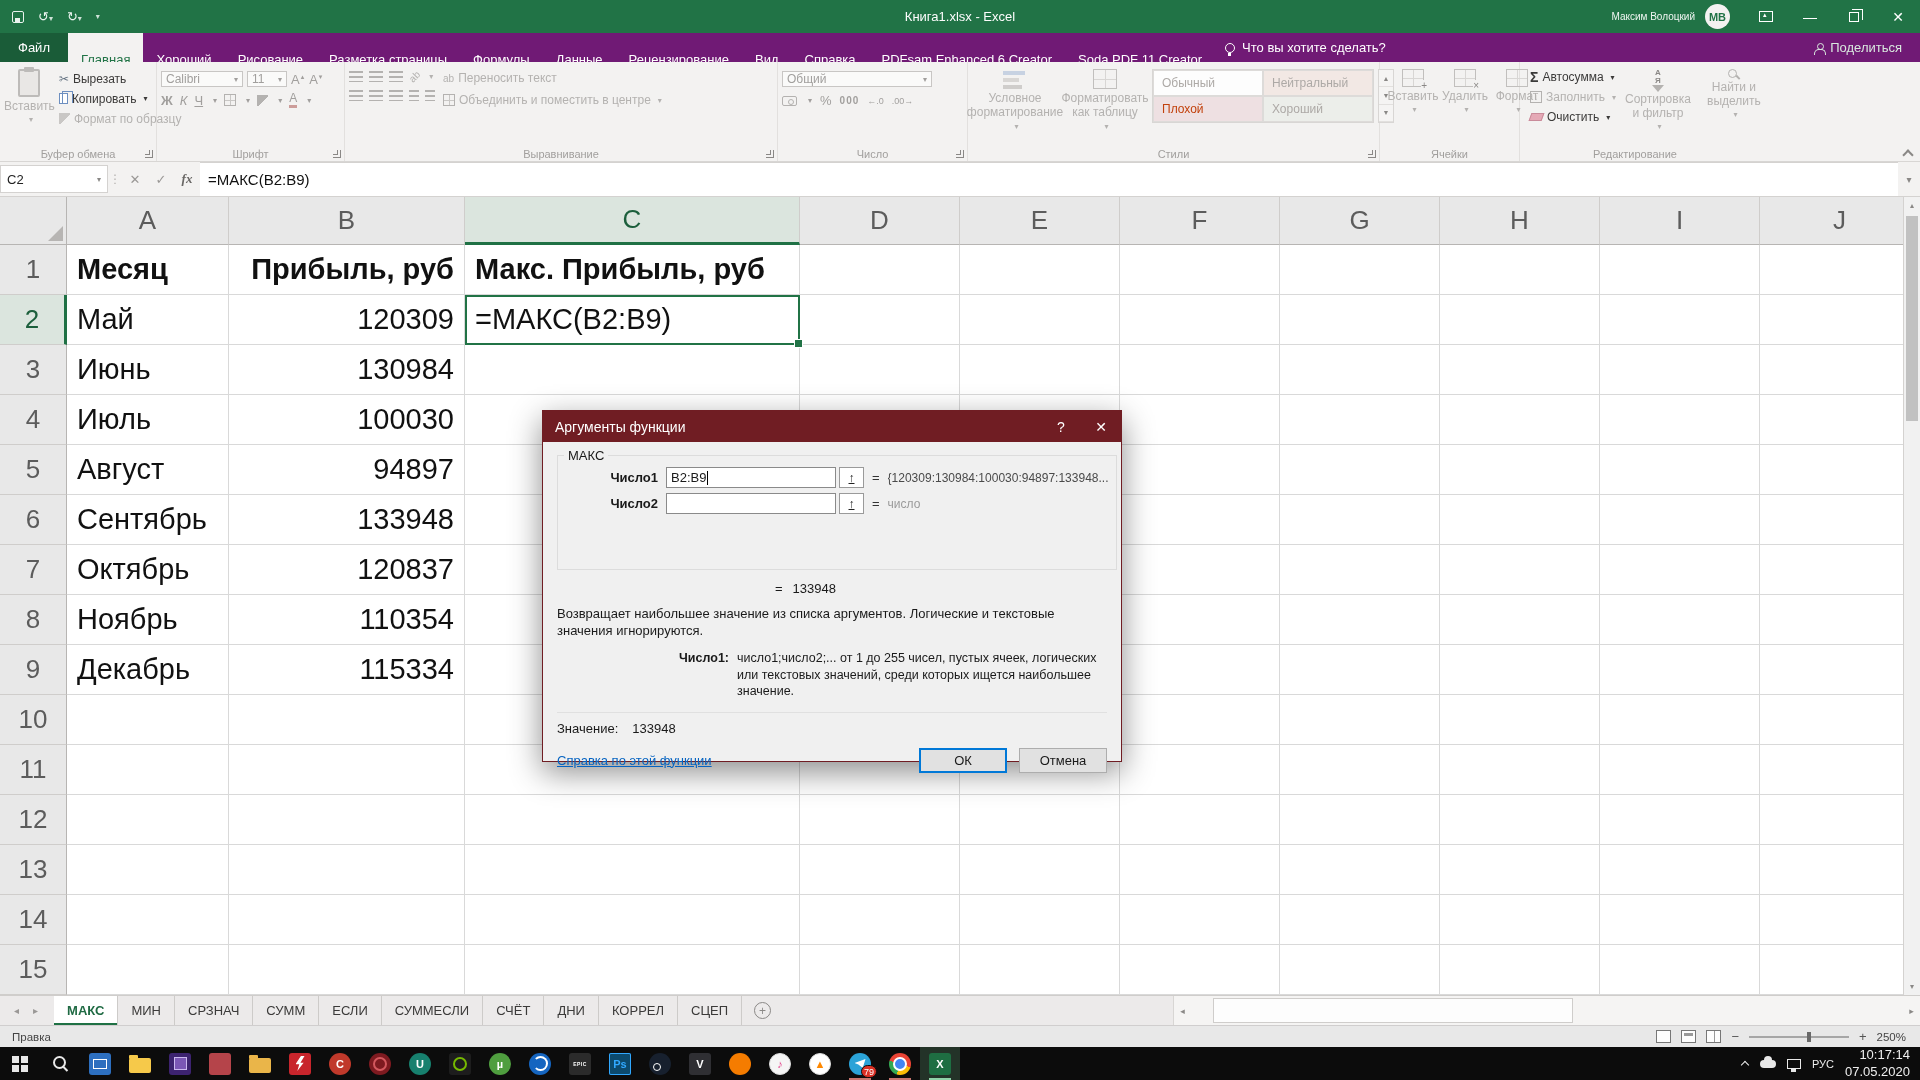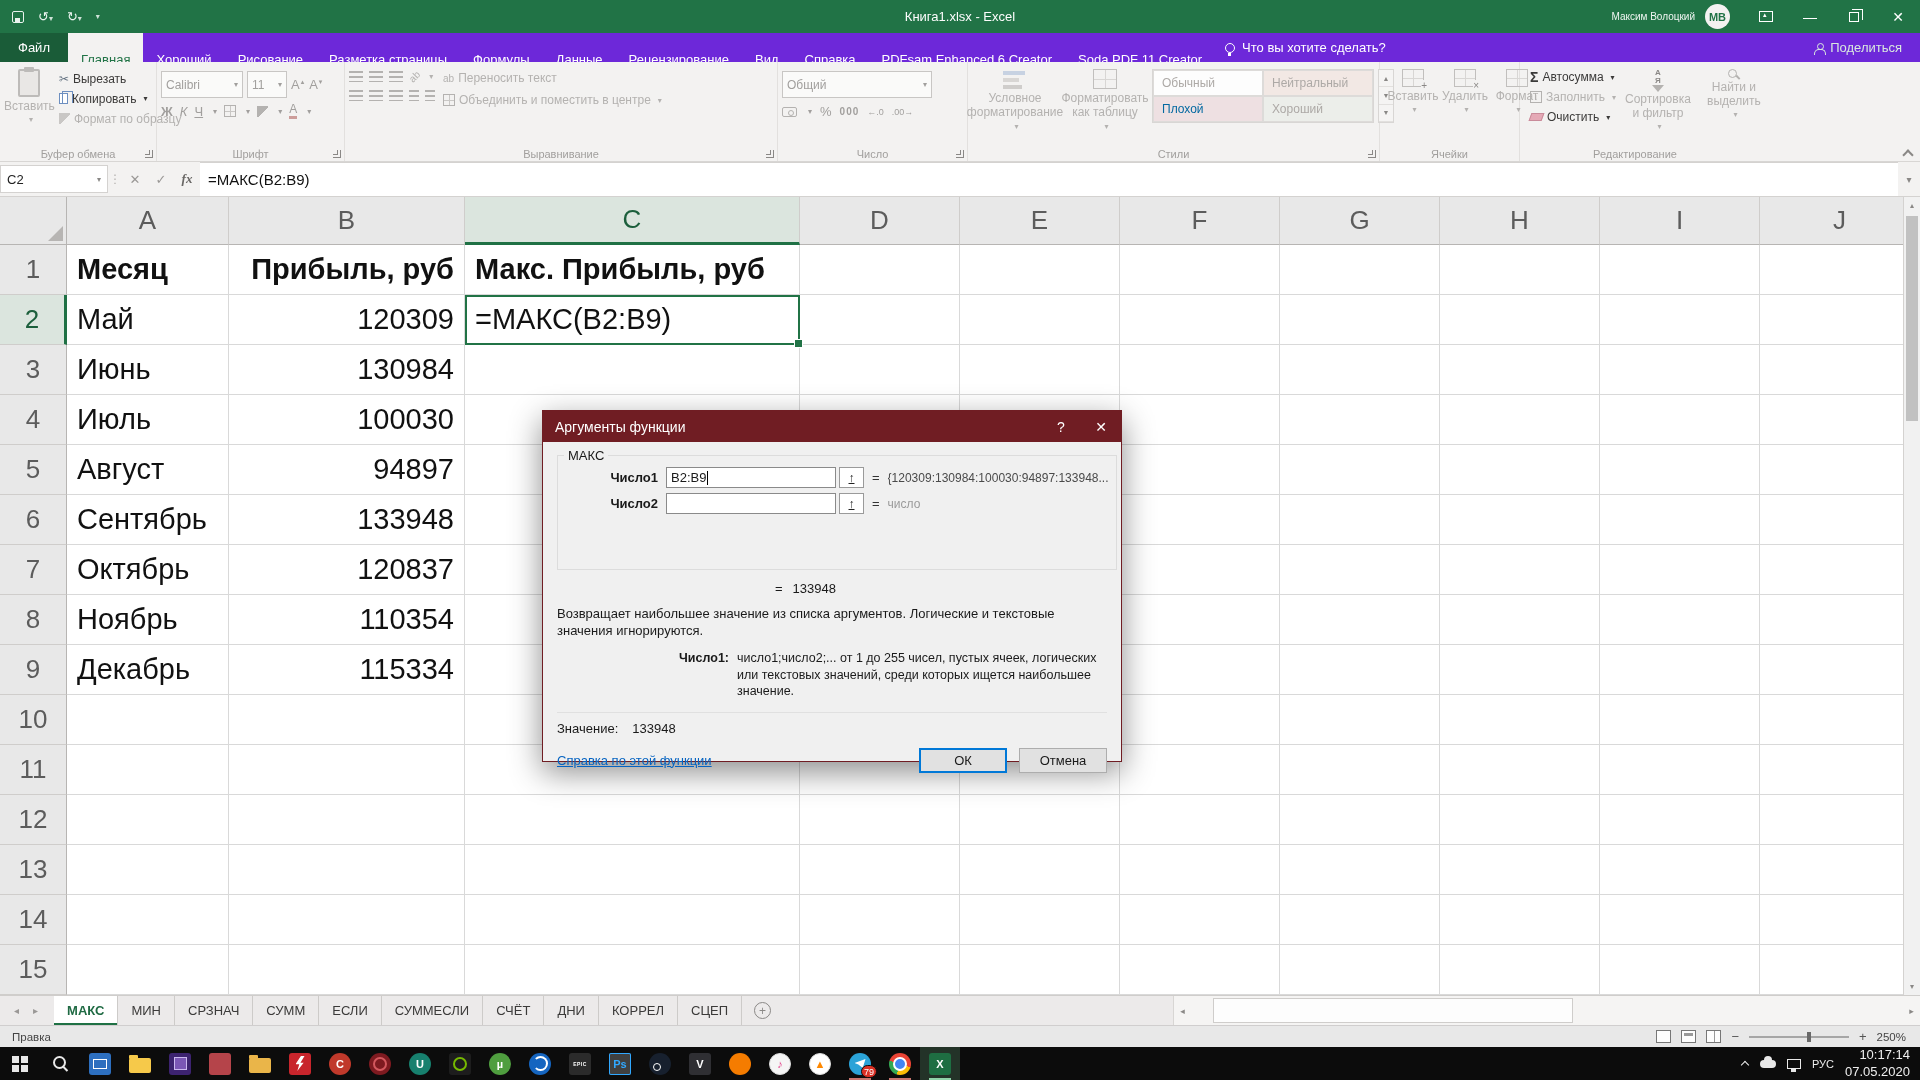--- a/index.html
+++ b/index.html
@@ -20,21 +20,21 @@
   .tb-user { font-size:10px; color:#f0f6f2; margin-right:10px; }
   .avatar { width:25px; height:25px; border-radius:50%; background:#f3f2f1; color:#217346;
             font-size:11px; font-weight:bold; display:flex; align-items:center; justify-content:center; margin-right:14px; }
   .winbtn { width:44px; height:100%; display:flex; align-items:center; justify-content:center; font-size:14px; color:#fff; }
   .ribopt { width:14px; height:11px; border:1px solid #fff; position:relative; }
   .ribopt::after { content:'▴'; position:absolute; top:-1px; left:3px; font-size:7px; }
   .restore { width:10px; height:10px; border:1px solid #fff; position:relative; }
   .restore::before { content:''; position:absolute; top:-4px; left:2px; width:10px; height:10px; border:1px solid #fff; border-bottom:none; border-left:none; }
 
   
-  .tabrow { position:absolute; top:33px; left:0; right:0; height:29px; background:#6d28d9;
+  .tabrow { position:absolute; top:33px; left:0; right:0; height:29px; background:#701a75;
             display:flex; align-items:stretch; color:#fff; }
   .rtab { padding:12px 13px; font-size:13px; line-height:29px; white-space:nowrap; }
   .rtab.file { padding:0 18px; background:#1a5c38; }
   .rtab.active { background:#f3f2f1; color:#217346; }
   .tellme { display:flex; align-items:center; gap:7px; margin-left:10px; font-size:13px; }
   .bulb { width:10px; height:10px; border:1.5px solid #fff; border-radius:50%; position:relative; }
   .bulb::after { content:''; position:absolute; left:2px; bottom:-4px; width:3px; height:3px; background:#fff; }
   .share { margin-left:auto; display:flex; align-items:center; gap:6px; padding-right:18px; font-size:13px; color:#d9e8df; }
   .person { width:10px; height:10px; position:relative; display:inline-block; }
   .person::before { content:''; position:absolute; top:0; left:2.5px; width:5px; height:5px; border-radius:50%; border:1.2px solid #d9e8df; }
@@ -56,21 +56,21 @@
   .clipboard-icon::before { content:''; position:absolute; top:-4px; left:4px; width:10px; height:5px; background:#bdbbb9; border-radius:1px; }
   .clip-col { display:flex; flex-direction:column; justify-content:flex-start; gap:3px; padding:4px 2px 0 4px; }
   .srow { display:flex; align-items:center; gap:4px; white-space:nowrap; height:17px; }
   .scissors { color:#5f6e7e; font-size:12px; }
   .copy-ic { width:9px; height:11px; border:1px solid #6d8fc0; position:relative; background:#fff; }
   .copy-ic::after { content:''; position:absolute; top:-3px; left:2px; width:9px; height:11px; border:1px solid #6d8fc0; border-bottom:none; background:transparent; }
   .brush-ic { width:11px; height:11px; background:linear-gradient(135deg,#c9c7c5 55%,transparent 55%); }
 
   .fontgrp { display:flex; flex-direction:column; gap:5px; padding-top:5px; width:180px; }
   .frow { display:flex; align-items:center; gap:4px; }
-  .combo { height:27px; border:1px solid #c8c6c4; background:#fafaf9; color:#a19f9d;
+  .combo { height:16px; border:1px solid #c8c6c4; background:#fafaf9; color:#a19f9d;
            display:flex; align-items:center; justify-content:space-between; padding:0 4px; font-size:12px; }
   .c-name { width:82px; } .c-size { width:40px; } .c-num { width:150px; }
   .fbig { font-size:13px; color:#a19f9d; letter-spacing:1px; }
   .biu { display:flex; align-items:center; gap:7px; font-size:13px; color:#a19f9d; }
   .biu .b { font-weight:bold; } .biu .i { font-style:italic; } .biu .u { text-decoration:underline; }
   .mini-ic { width:12px; height:12px; border:1px solid #b4b2b0; position:relative; }
   .mini-ic.grid3 { background:
       linear-gradient(#c9c7c5,#c9c7c5) center/100% 1px no-repeat,
       linear-gradient(#c9c7c5,#c9c7c5) center/1px 100% no-repeat; }
   .fill-ic { width:11px; height:11px; background:linear-gradient(135deg,#b4b2b0 55%, transparent 55%); }
@@ -442,21 +442,21 @@
             <span class="dd">▾</span>
         </div>
         <div class="bigbtn dis">
           <span class="ft-ic"></span>
           <span>Форматировать как таблицу</span>
             <span class="dd">▾</span>
         </div>
         <div class="gallery">
             <div class="gcell" style="background: rgb(253, 253, 253); color: rgb(173, 169, 166);">Обычный</div>
             <div class="gcell" style="background: rgb(242, 232, 228); color: rgb(173, 169, 166);">Нейтральный</div>
-            <div class="gcell" style="background: rgb(238, 224, 226); color: #0369a1;">Плохой</div>
+            <div class="gcell" style="background: rgb(238, 224, 226); color: #c2410c;">Плохой</div>
             <div class="gcell" style="background: rgb(236, 238, 234); color: rgb(173, 169, 166);">Хороший</div>
           </div>
         <div class="gstrip">
             <span>▲</span>
             <span>▼</span>
             <span>▼</span>
           </div>
       </div>
       <div class="glabel"><span>Стили</span></div>
       <span class="launcher"></span>
@@ -857,21 +857,21 @@
         <div class="tslot">
           <span class="tico t-circle ti-utorrent" style="background: rgb(79, 158, 63);">µ</span>
         </div>
         <div class="tslot">
           <span class="tico t-circle ti-blue-swirl-app" style="background: rgb(21, 101, 192);"></span>
         </div>
         <div class="tslot">
           <span class="tico t-square ti-epic-games" style="background: rgb(43, 43, 43);">EPIC</span>
         </div>
         <div class="tslot">
-          <span class="tico t-square ti-photoshop" style="background: #404040; color: rgb(49, 168, 255);">Ps</span>
+          <span class="tico t-square ti-photoshop" style="background: #0c4a6e; color: rgb(49, 168, 255);">Ps</span>
         </div>
         <div class="tslot">
           <span class="tico t-circle ti-steam" style="background: rgb(23, 32, 46);"></span>
         </div>
         <div class="tslot">
           <span class="tico t-square ti-vivaldi" style="background: rgb(47, 47, 51);">V</span>
         </div>
         <div class="tslot">
           <span class="tico t-circle ti-firefox" style="background: rgb(245, 124, 0);"></span>
         </div>

